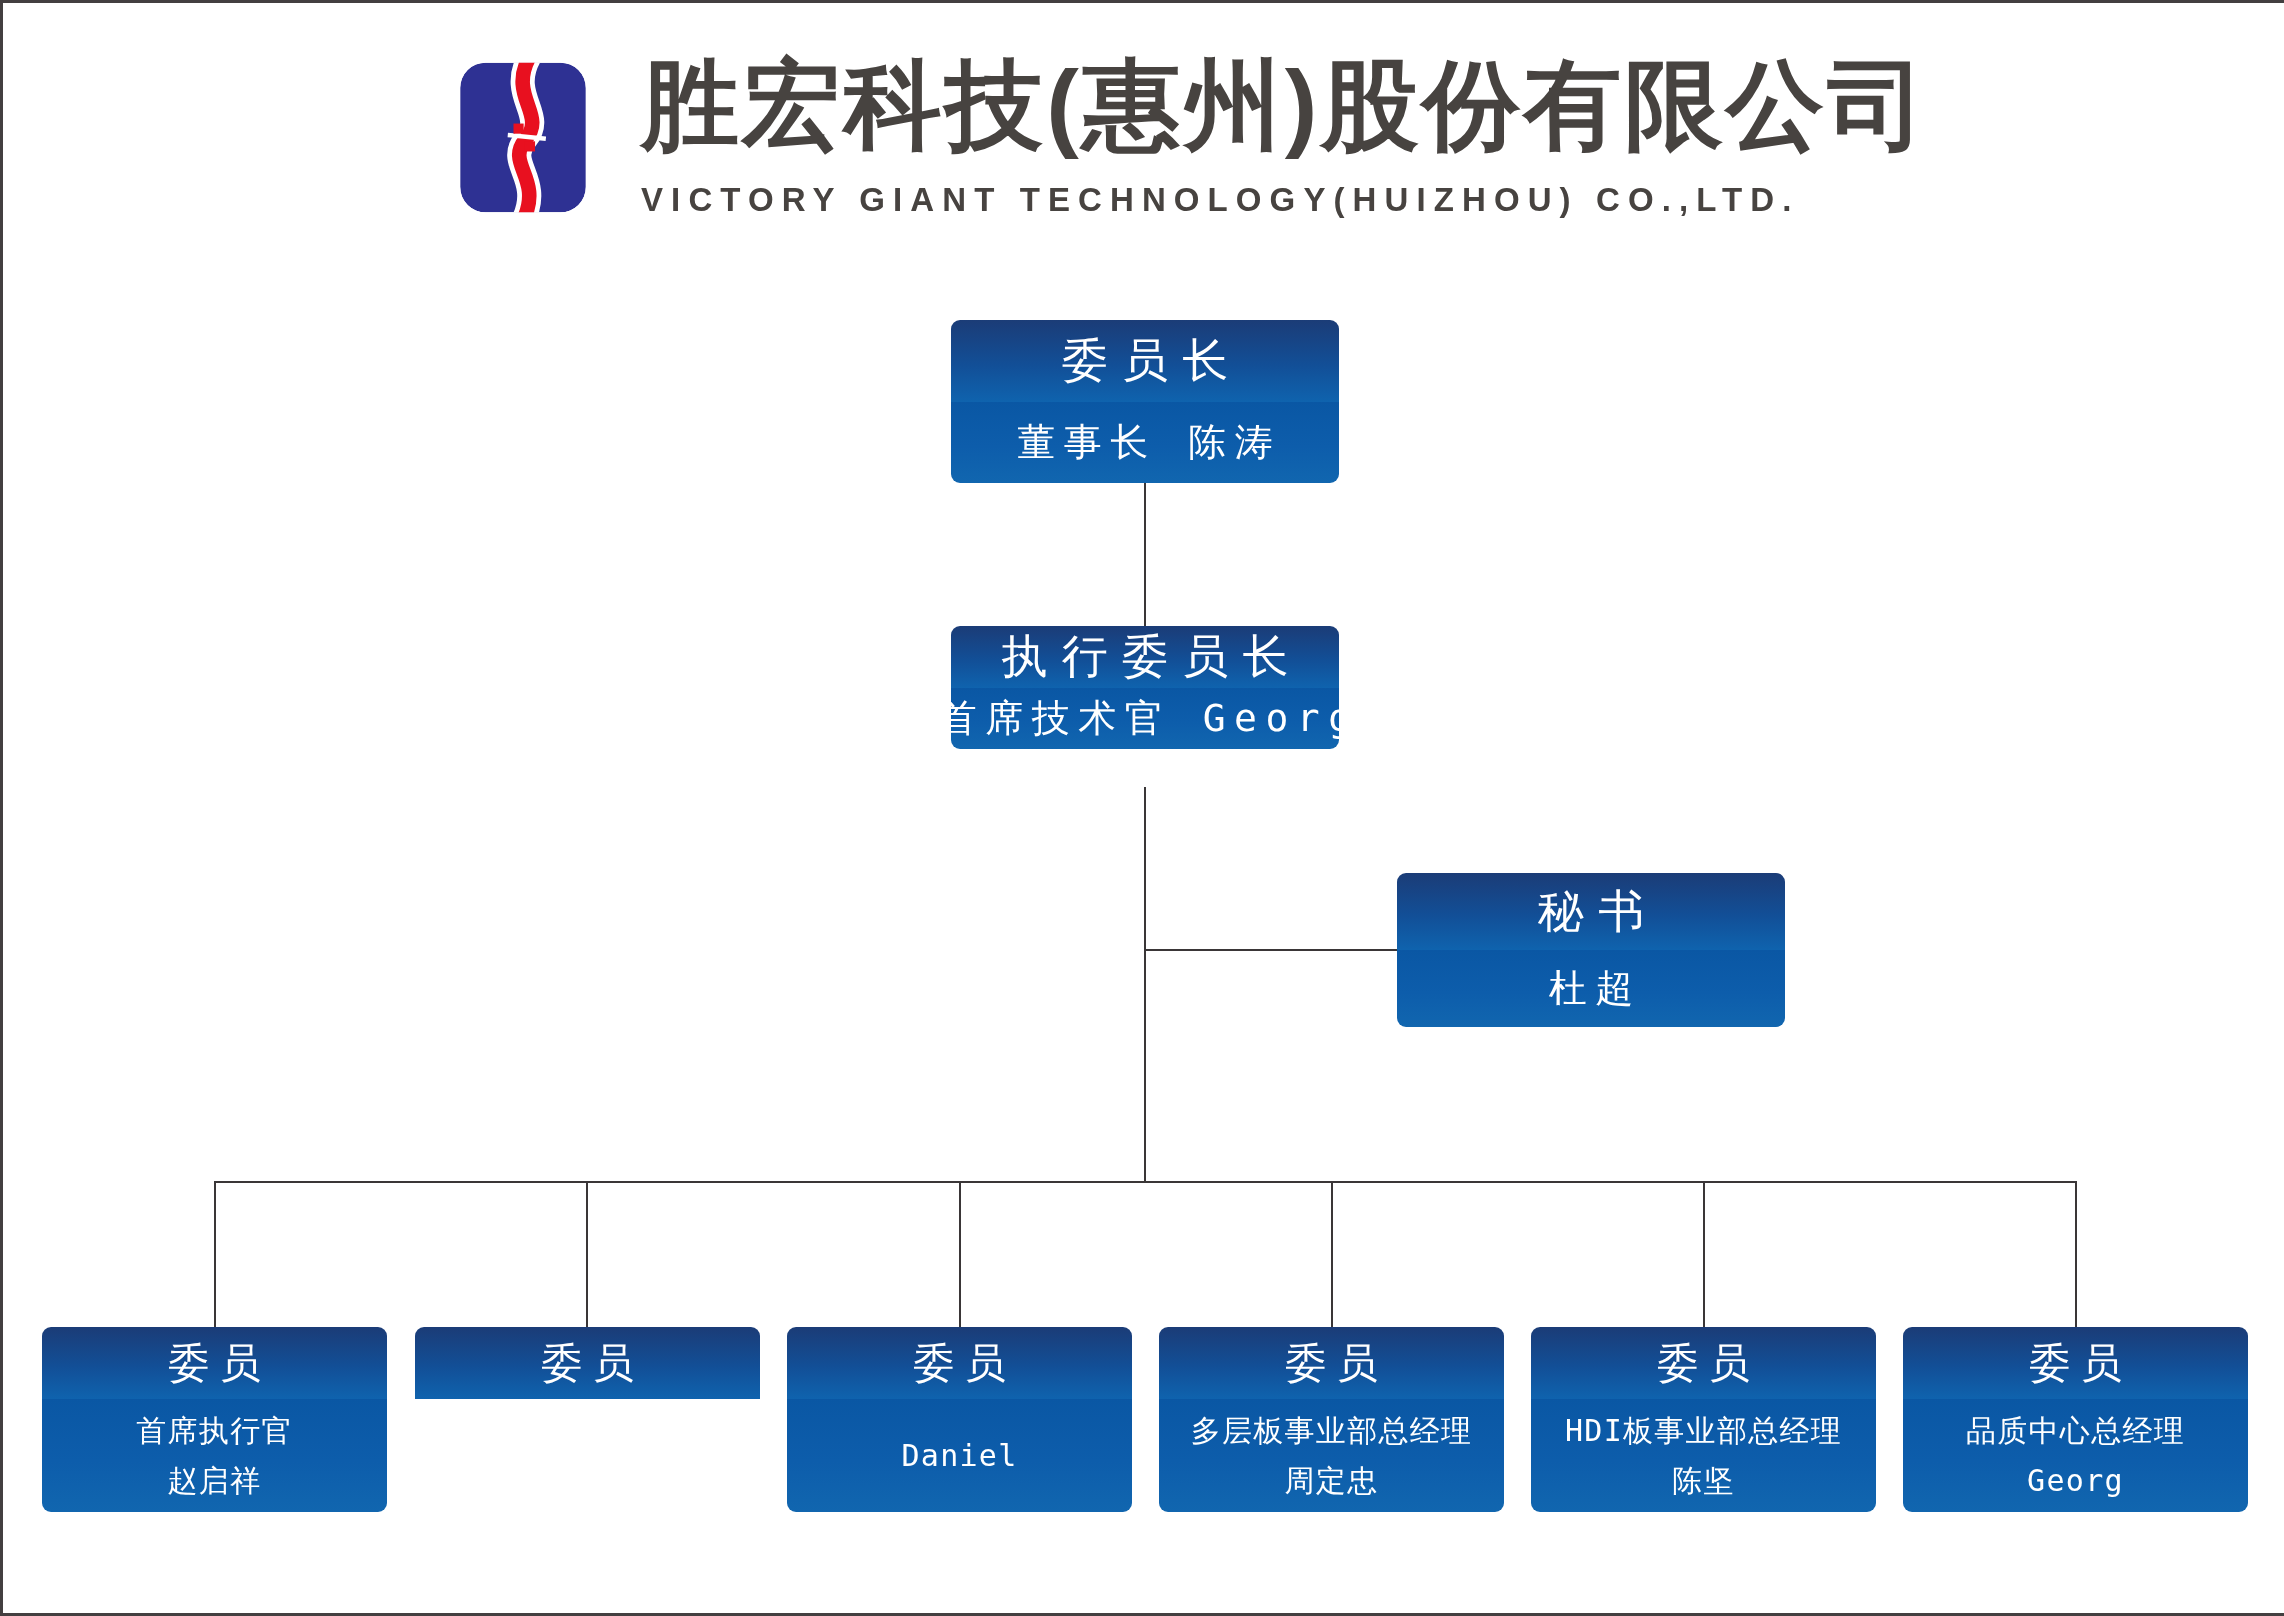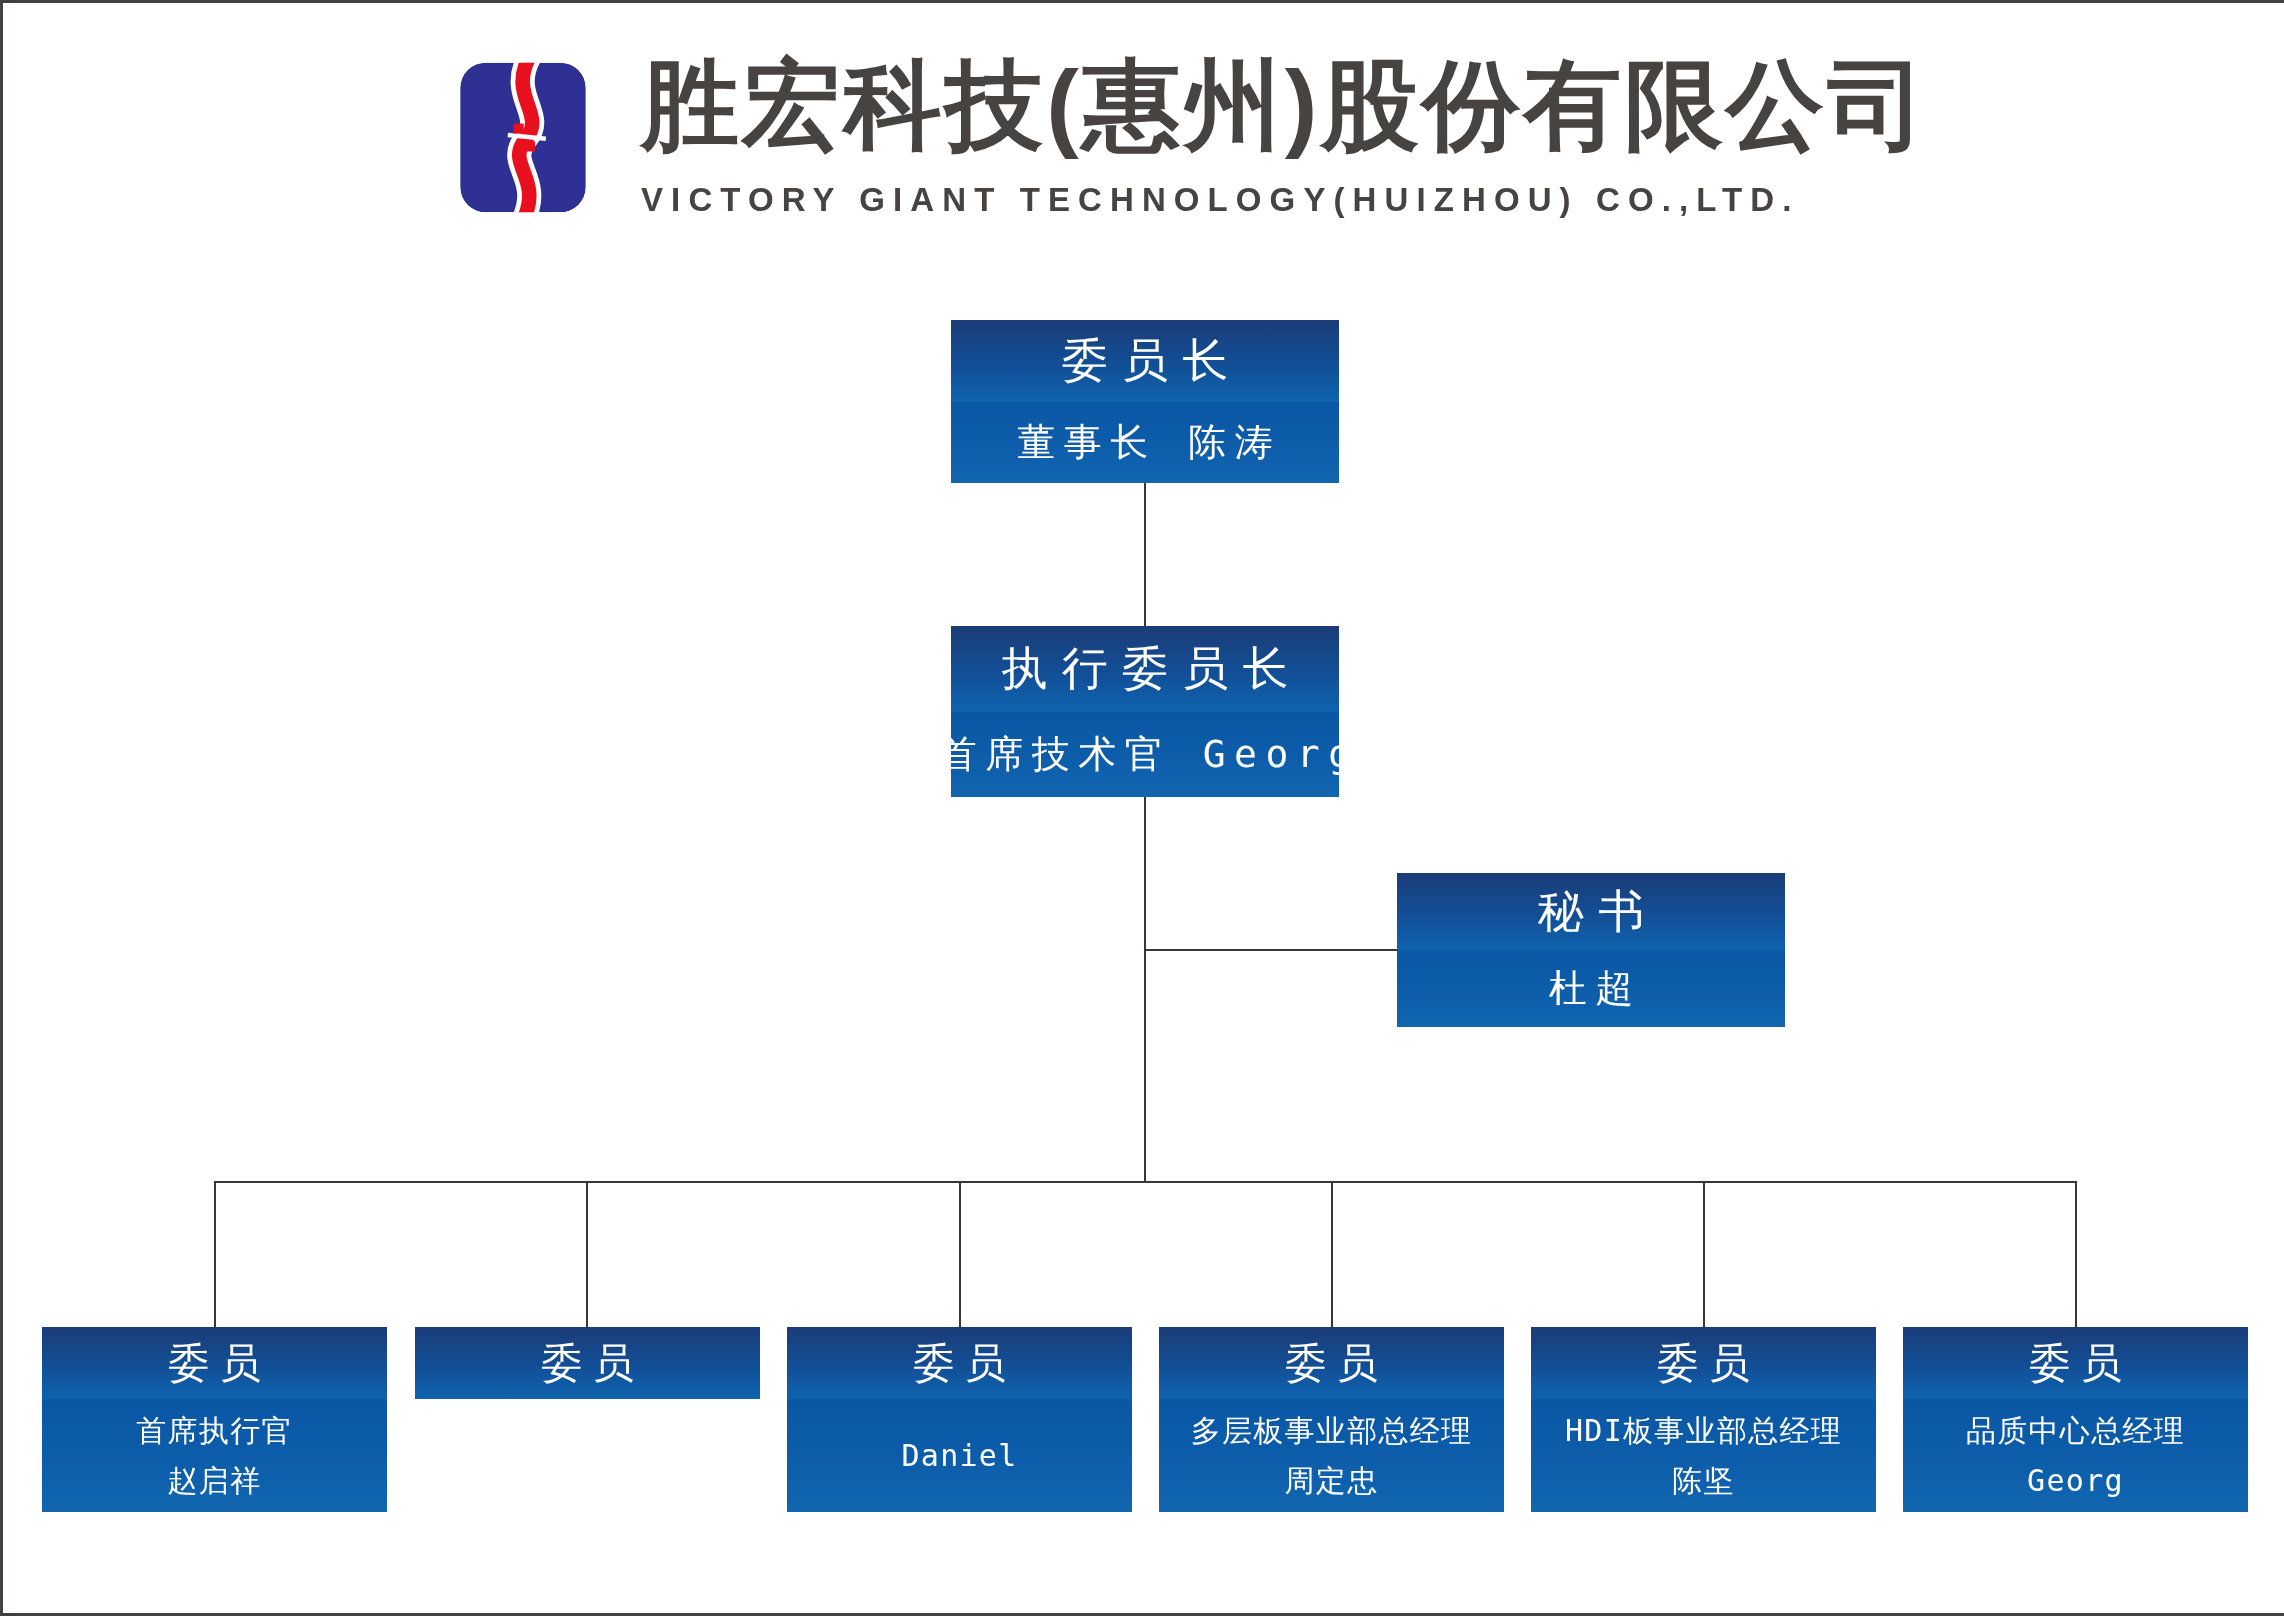--- a/index.html
+++ b/index.html
@@ -20,21 +20,21 @@
     font-family:"Liberation Sans",sans-serif;font-weight:700;
     font-size:33px;color:#474340;letter-spacing:8.1px;margin-top:19px;white-space:nowrap;
   }
 
   
   .line{position:absolute;background:#3a3637;}
 
   
   .node{
     position:absolute;display:flex;flex-direction:column;
-    color:#ffffff;text-align:center;overflow:hidden;
+    color:#ffffff;text-align:center;overflow:hidden;border-radius:9px;
   }
   .node-title{
     flex:0 0 50%;display:flex;align-items:center;justify-content:center;
     background:linear-gradient(180deg,#1b3c77 0%,#124f97 55%,#0f63ae 100%);
     white-space:nowrap;
   }
   .node-body{
     flex:1 1 auto;display:flex;flex-direction:column;align-items:center;justify-content:center;
     background:linear-gradient(180deg,#0a57a4 0%,#0d5dab 55%,#1166af 100%);
     white-space:nowrap;
@@ -81,21 +81,21 @@
   <div class="line" style="left:959px;top:1182px;width:2px;height:145px;"></div>
   <div class="line" style="left:1331px;top:1182px;width:2px;height:145px;"></div>
   <div class="line" style="left:1703px;top:1182px;width:2px;height:145px;"></div>
   <div class="line" style="left:2075px;top:1182px;width:2px;height:145px;"></div>
 
   <div class="node big" style="left:951px;top:320px;width:388px;height:163px;">
     <div class="node-title">委员长</div>
     <div class="node-body">董事长 陈涛</div>
   </div>
 
-  <div class="node big" style="left:951px;top:626px;width:388px;height:171px;">
+  <div class="node big" style="left:951px;top:626px;width:388px;height:123px;">
     <div class="node-title">执行委员长</div>
     <div class="node-body">首席技术官 Georg</div>
   </div>
 
   <div class="node big" style="left:1397px;top:873px;width:388px;height:154px;">
     <div class="node-title">秘书</div>
     <div class="node-body">杜超</div>
   </div>
 
   <div class="node member" style="left:42px;top:1327px;width:345px;height:185px;">

